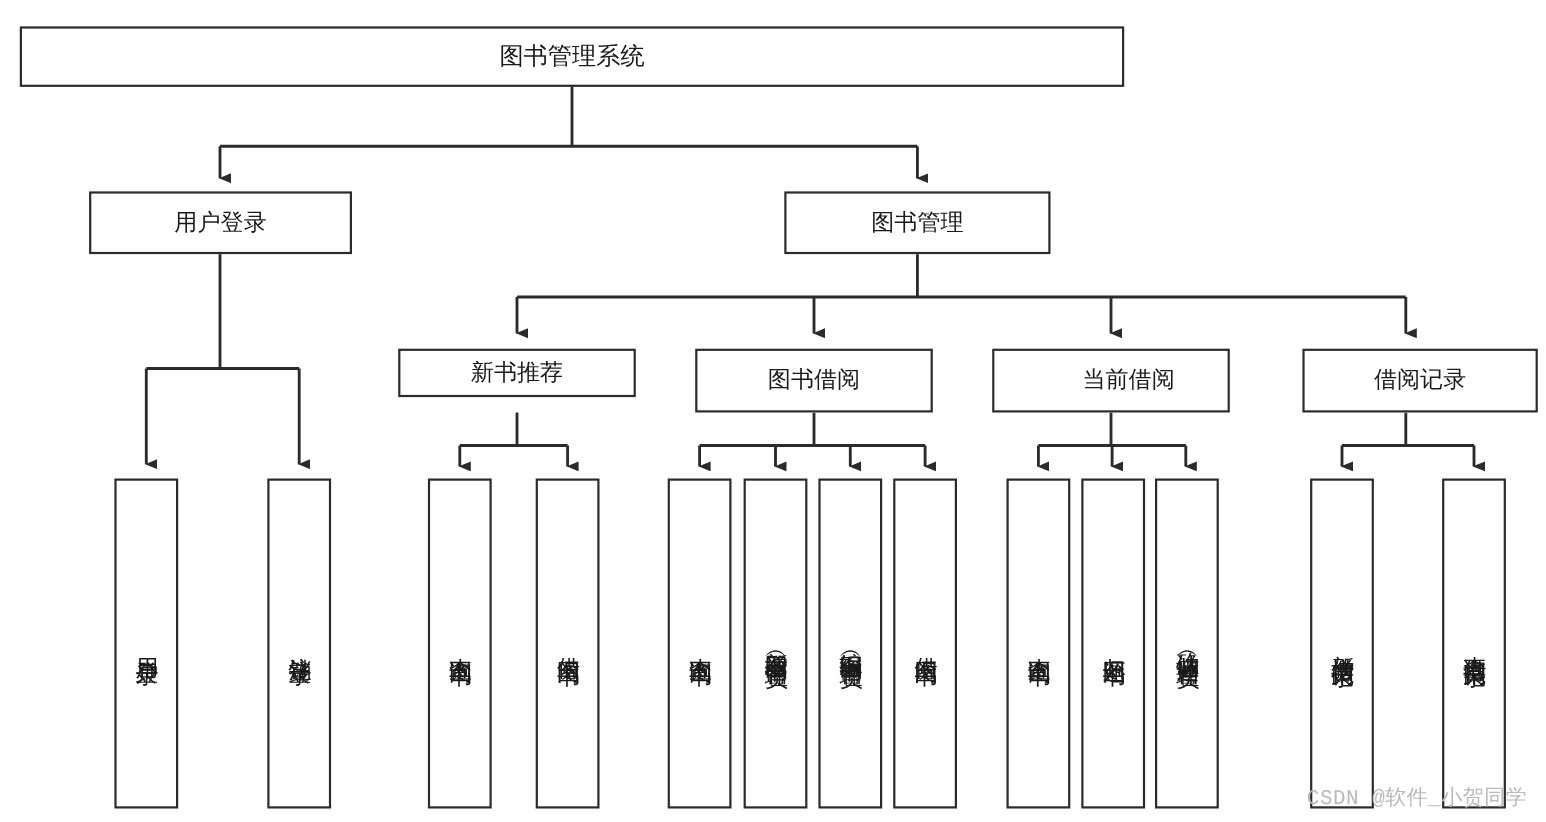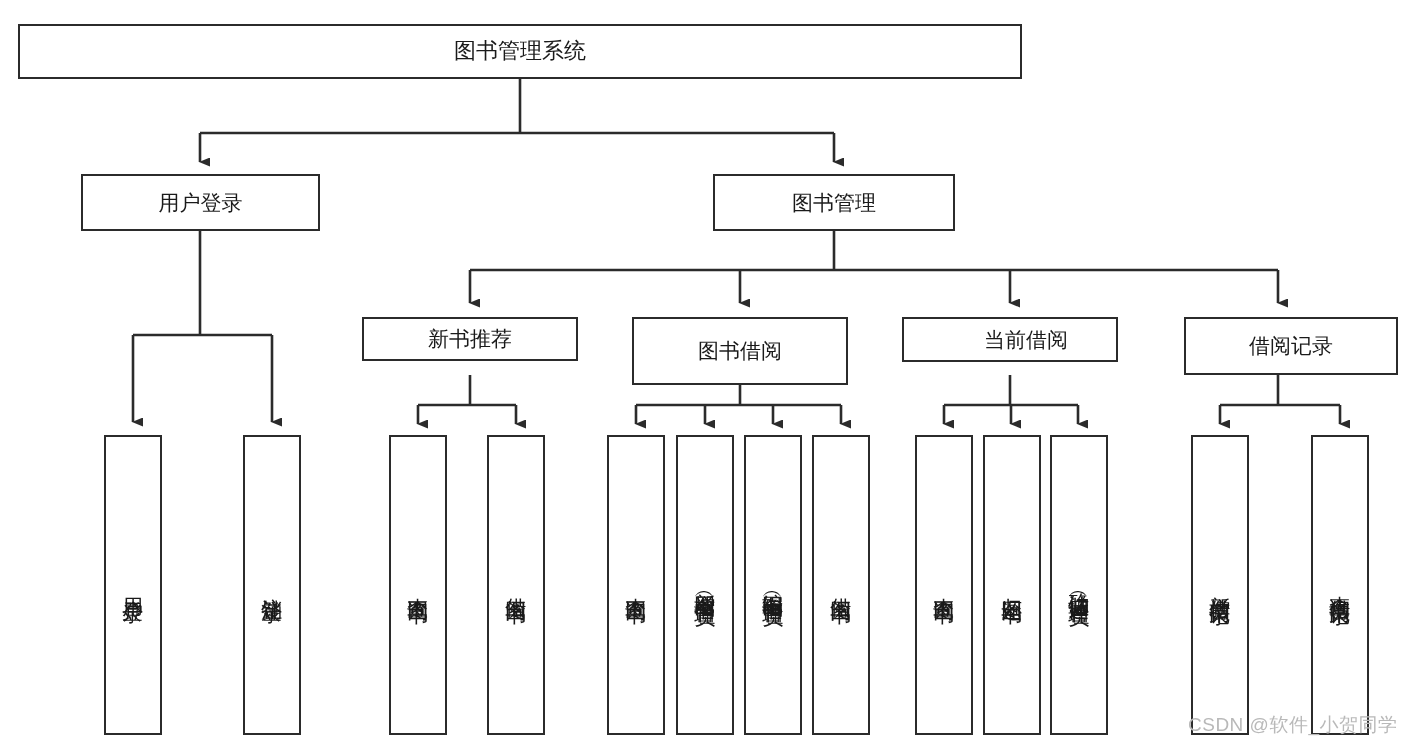--- a/index.html
+++ b/index.html
@@ -55,20 +55,21 @@
     pointer-events: none;
   }
   .watermark {
     position: absolute;
     left: 1188px;
     top: 712px;
     font-size: 19px;
     color: #b9b9b9;
     white-space: nowrap;
     letter-spacing: 0.5px;
+    font-family: Liberation Mono, monospace;
   }
 </style>
 </head>
 <body>
 
 <div id="canvas">
 
   <svg class="edges" viewBox="0 0 1405 747">
     <defs>
       <marker id="arrowhead" markerWidth="9" markerHeight="11" refX="4.5" refY="10" orient="auto" markerUnits="userSpaceOnUse">
@@ -126,24 +127,24 @@
   <div class="node horiz" style="left:81px; top:174px; width:239px; height:57px;">
     <span class="label">用户登录</span>
   </div>
   <div class="node horiz" style="left:713px; top:174px; width:242px; height:57px;">
     <span class="label">图书管理</span>
   </div>
 
   <div class="node horiz" style="left:362px; top:317px; width:216px; height:44px;">
     <span class="label">新书推荐</span>
   </div>
-  <div class="node horiz" style="left:632px; top:317px; width:216px; height:68px;">
+  <div class="node horiz" style="left:632px; top:317px; width:216px; height:58px;">
     <span class="label">图书借阅</span>
   </div>
-  <div class="node horiz" style="left:902px; top:317px; width:216px; height:45px;padding-left:32px;">
+  <div class="node horiz" style="left:902px; top:317px; width:216px; height:58px;padding-left:32px;">
     <span class="label">当前借阅</span>
   </div>
   <div class="node horiz" style="left:1172px; top:317px; width:214px; height:58px;margin-left:12px;">
     <span class="label">借阅记录</span>
   </div>
 
   <div class="node vert" style="left:104px; top:435px; width:58px; height:300px;">
     <span class="label">用户登录</span>
   </div>
   <div class="node vert" style="left:243px; top:435px; width:58px; height:300px;">

